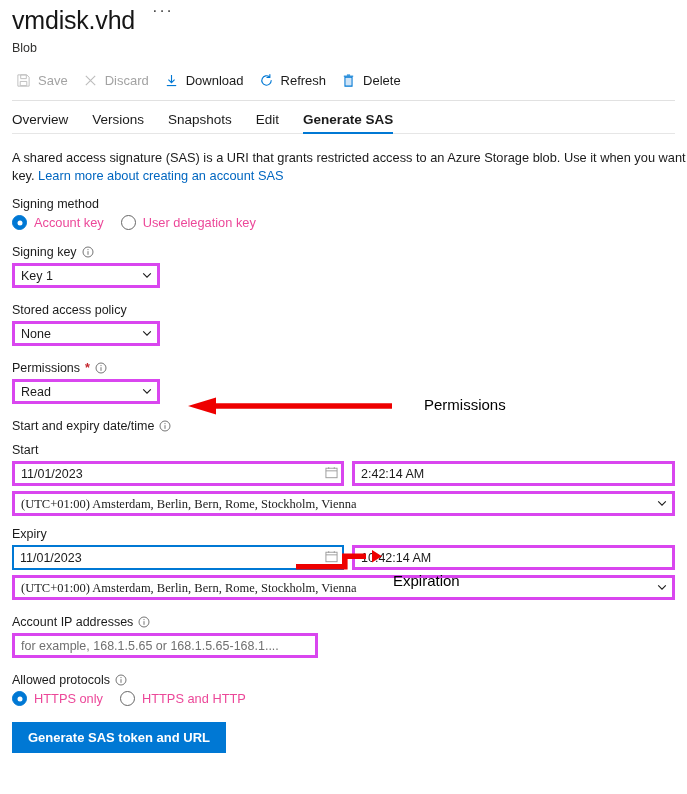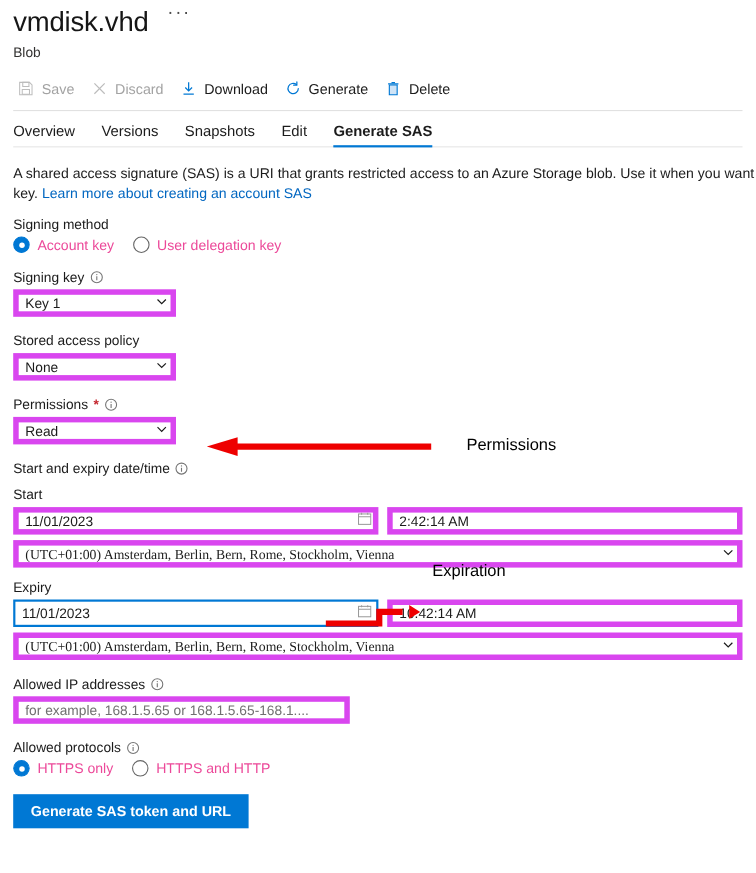--- a/index.html
+++ b/index.html
@@ -78,21 +78,21 @@
     content: ""; position: absolute; left: 50%; top: 50%;
     width: 5px; height: 5px; border-radius: 50%; background: #fff;
     transform: translate(-50%, -50%);
   }
   .radio-label { font-size: 12.8px; color: #ec4899; }
 
   .group { margin-top: 15px; }
 
   select.ctl, input.ctl {
     font-family: inherit; font-size: 12.5px; color: #1b1b1b;
-    background: #fff; border: 5px solid #d946ef; height: 25px;
+    background: #fff; border: 3px solid #d946ef; height: 25px;
     padding: 0 6px; outline: none;
   }
   .sel-wrap { position: relative; display: inline-block; }
   select.ctl {
     -webkit-appearance: none; appearance: none;
     padding-right: 24px; width: 148px; cursor: pointer;
   }
   select.wide { width: 100%; }
   .chev {
     position: absolute; right: 7px; top: 50%; transform: translateY(-50%);
@@ -167,21 +167,21 @@
       <span>Download</span>
     </button>
 
     <button class="cmd">
       <span>
         <svg width="15" height="15" viewBox="0 0 16 16">
             <path d="M13 8a5 5 0 1 1-1.8-3.85" stroke="#0078d4" stroke-width="1.2" fill="none" stroke-linecap="round"></path>
             <path d="M11.6 1.6v3.1h-3.1" stroke="#0078d4" stroke-width="1.2" fill="none" stroke-linecap="round" stroke-linejoin="round"></path>
           </svg>
       </span>
-      <span>Generate</span>
+      <span>Refresh</span>
     </button>
 
     <button class="cmd">
       <span>
         <svg width="15" height="15" viewBox="0 0 16 16">
             <path d="M4.2 4.6h7.6V14H4.2V4.6z" fill="#cfe4f7" stroke="#0078d4" stroke-width="1.1"></path>
             <path d="M3 3.4h10" stroke="#0078d4" stroke-width="1.2"></path>
             <path d="M6.3 2.2h3.4" stroke="#0078d4" stroke-width="1.2"></path>
           </svg>
       </span>
@@ -349,21 +349,21 @@
           <svg width="12" height="12" viewBox="0 0 12 12">
               <path d="M2.2 4.3L6 8.1l3.8-3.8" stroke="#1b1b1b" stroke-width="1.1" fill="none"></path>
             </svg>
         </span>
       </div>
     </div>
   </div>
 
   <div class="group">
     <div class="field-label">
-      <span>Allowed IP addresses</span>
+      <span>Account IP addresses</span>
       <span class="info-icon">
         <svg width="12" height="12" viewBox="0 0 12 12">
             <circle cx="6" cy="6" r="5" fill="none" stroke="#757575" stroke-width="1"></circle>
             <circle cx="6" cy="3.6" r="0.6" fill="#757575"></circle>
             <path d="M6 5.2v3.6" stroke="#757575" stroke-width="1"></path>
           </svg>
       </span>
     </div>
     <input class="ctl ip-input" type="text" placeholder="for example, 168.1.5.65 or 168.1.5.65-168.1...." style="">
   </div>
@@ -400,15 +400,15 @@
     </svg>
   </div>
   <div class="anno-label" style="left:424px; top:396px;">Permissions</div>
 
   <div class="anno-arrow" style="left:296px; top:548px;">
     <svg width="86" height="26" viewBox="0 0 86 26">
       <path d="M0 16h46V5.5h24v5.6H51.6V21.6H0z" fill="#ee0000"></path>
       <path d="M66 8.3h10v-6.3l10 6.3-10 6.3v-6.3z" fill="#ee0000"></path>
     </svg>
   </div>
-  <div class="anno-label" style="left:393px; top:511px;">Expiration</div>
+  <div class="anno-label" style="left:393px; top:572px;">Expiration</div>
 
 </div>
 
 </body></html>

